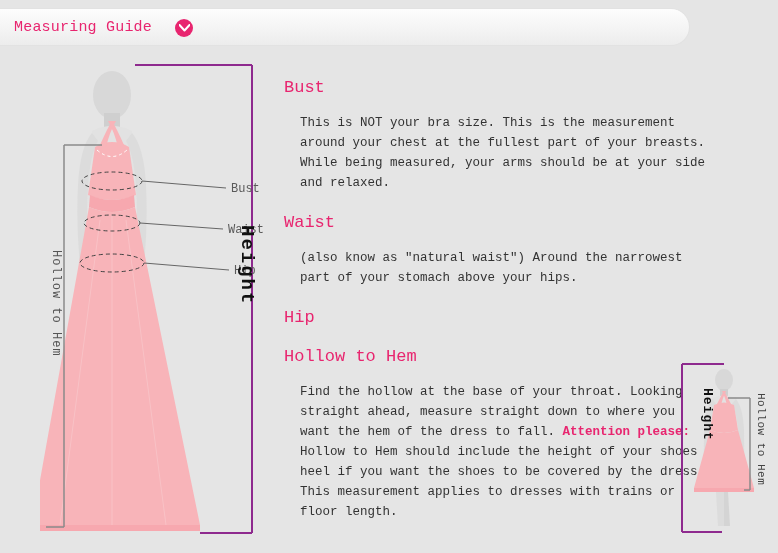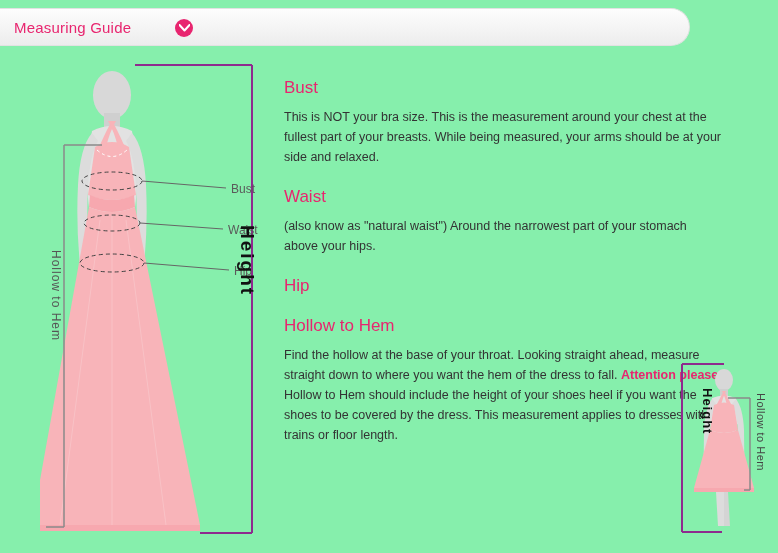--- a/index.html
+++ b/index.html
@@ -10,21 +10,22 @@
     width: 778px;
     height: 553px;
     background: #ffffff;
     font-family: "Liberation Sans", sans-serif;
     overflow: hidden;
   }
   #page {
     position: relative;
     width: 778px;
     height: 553px;
-    background: #86efac;
+    background: #e5e5e5;
+    font-family: Liberation Mono, monospace;
   }
 
   
   .header-bar {
     position: absolute;
     left: 0;
     top: 8px;
     width: 690px;
     height: 38px;
     background: linear-gradient(to bottom, #fdfdfd 0%, #f4f4f4 55%, #ececec 100%);
@@ -122,21 +123,21 @@
     font-size: 17px;
     color: #e8256f;
     margin: 0 0 9px 0;
     font-weight: normal;
   }
   .sec-title.spaced { margin-top: 20px; }
   .sec-body {
     font-size: 12.5px;
     color: #333333;
     line-height: 20px;
-    margin: 0;
+    margin: 16px;
   }
   .attention {
     color: #e8256f;
     font-weight: bold;
   }
 
   
   .mini-panel {
     position: absolute;
     left: 672px;

